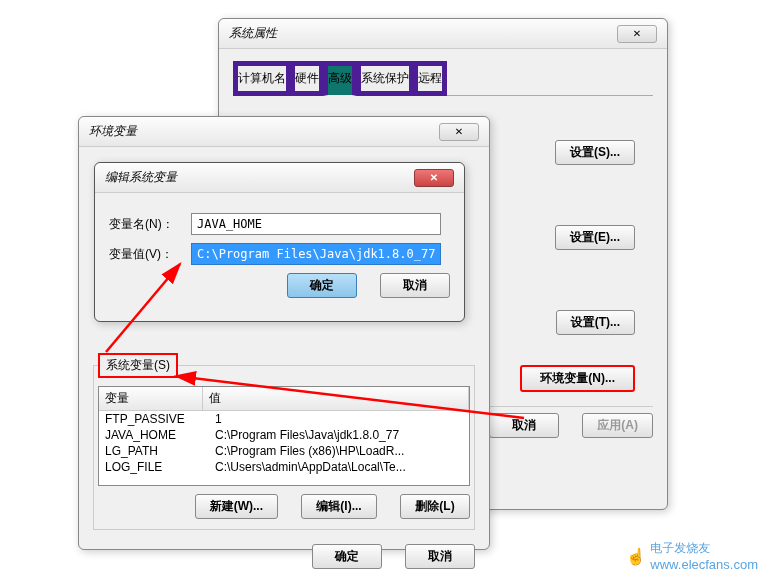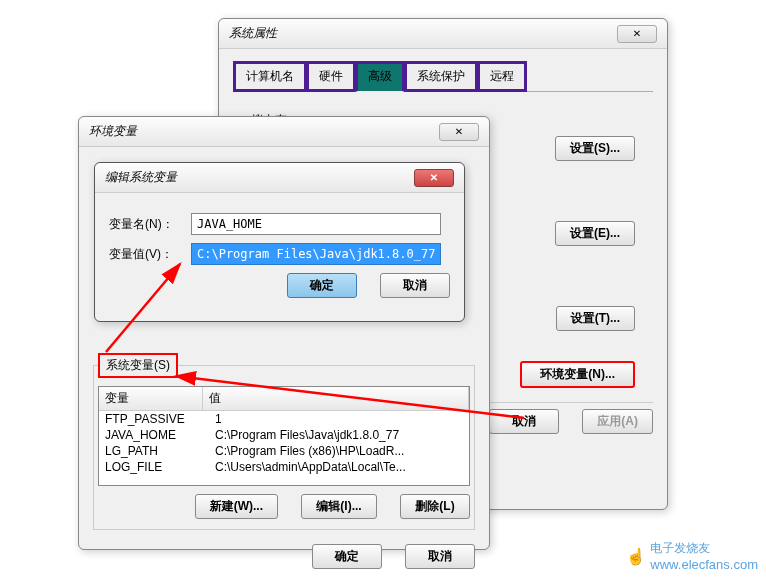--- a/index.html
+++ b/index.html
@@ -21,21 +21,21 @@
   justify-content: space-between;
   align-items: center;
   height: 30px;
 }
 .titlebar .title { font-weight: normal; font-style: italic; }
 .close { width: 40px; height: 18px; border: 1px solid #aaa; border-radius: 3px; background: linear-gradient(#f5f5f5,#ddd); text-align: center; font-size: 10px; line-height: 16px; cursor: pointer;}
 .close-red { width: 40px; height: 18px; border: 1px solid #8b3a3a; border-radius: 3px; background: linear-gradient(#e77,#c44); color: #fff; text-align: center; font-size: 10px; line-height: 16px; cursor: pointer; font-weight: bold;}
 
 .content { padding: 12px 14px; }
 .tabs { display: flex; border-bottom: 1px solid #aaa; margin-bottom: 10px; }
-.tab { padding: 4px 10px; border: 3px solid #4c1d95; background: #eee; margin-right: -1px; margin-bottom: -1px; cursor: pointer;}
+.tab { padding: 4px 0; border: 5px solid #4c1d95; background: #eee; margin-right: -1px; margin-bottom: -1px; cursor: pointer;}
 .tab.active { background: #0f766e; border-bottom: 1px solid #f0f0f0; }
 
 .btn {
   display: inline-block;
   padding: 3px 14px;
   border: 1px solid #888;
   border-radius: 3px;
   background: linear-gradient(#fdfdfd, #e0e0e0);
   cursor: pointer;
   font-size: 12px;

